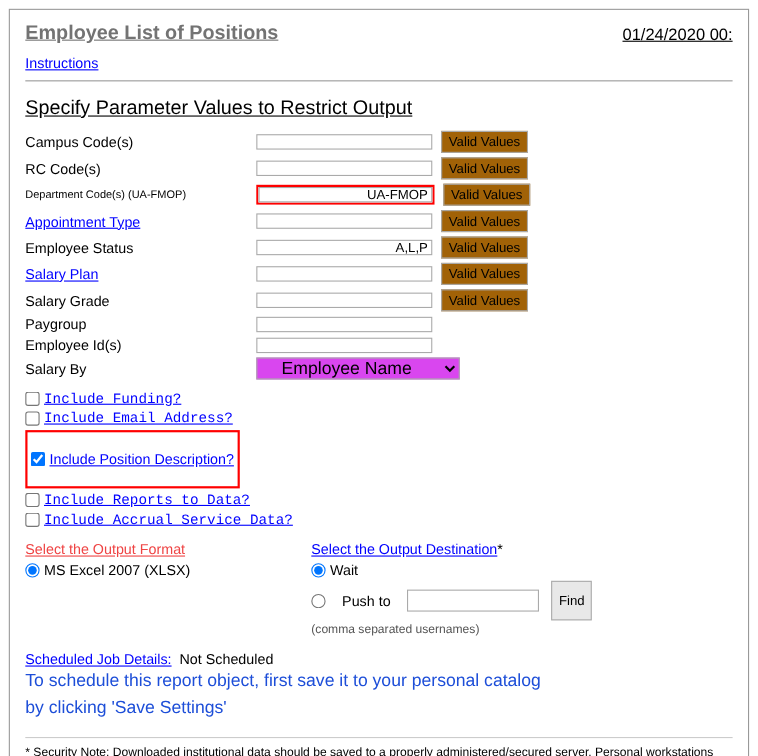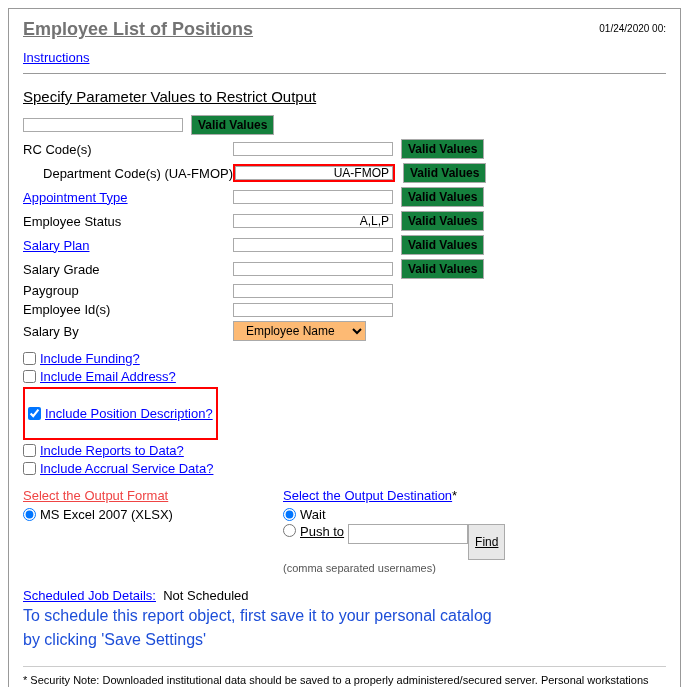--- a/index.html
+++ b/index.html
@@ -25,41 +25,42 @@
       align-items: flex-start;
       margin-bottom: 4px;
     }
     h1 {
       font-size: 18px;
       font-weight: bold;
       text-decoration: underline;
       color: #737373;
     }
     .date-stamp {
-      font-size: 10px;
+      font-size: 15px;
       color: #000;
       white-space: nowrap;
       margin-top: 4px;
+      text-decoration: underline;
     }
     .instructions-link {
       color: #00f;
       text-decoration: underline;
       cursor: pointer;
       font-size: 13px;
       margin-top: 6px;
       display: inline-block;
     }
     hr {
       border: none;
       border-top: 1px solid #999;
       margin: 8px 0 14px 0;
     }
     .section-title {
       text-decoration: underline;
-      font-size: 15px;
+      font-size: 18px;
       margin-bottom: 10px;
       color: #000;
     }
     .params-area {
       display: flex;
       gap: 0;
     }
     .params-left {
       flex: 1;
     }
@@ -84,54 +85,54 @@
       font-size: 12px;
       padding: 1px 3px;
       width: 160px;
       background: #fff;
       text-align: right;
     }
     .valid-values-btn {
       margin-left: 8px;
       font-size: 12px;
       border: 1px solid #aaa;
-      background: #15803d;
+      background: #a16207;
       padding: 1px 6px;
       cursor: pointer;
       height: 20px;
-      font-weight: bold;
     }
     .order-row {
       display: flex;
       align-items: center;
       margin-bottom: 4px;
     }
     .order-label {
       width: 210px;
       font-size: 13px;
       flex-shrink: 0;
     }
     select.order-select {
-      font-size: 12px;
+      font-size: 16px;
       height: 20px;
       border: 1px solid #aaa;
-      background: #fdba74;
-      padding: 0 8px;
+      background: #d946ef;
+      padding: 0 18px;
     }
     .checkboxes-area {
       margin-top: 10px;
     }
     .check-row {
       display: flex;
       align-items: center;
       margin-bottom: 3px;
     }
     .check-row label {
       font-size: 13px;
       margin-left: 4px;
+      font-family: Liberation Mono, monospace;
     }
     .check-row label.underline {
       text-decoration: underline;
       color: #00f;
       cursor: pointer;
     }
     .bottom-area {
       display: flex;
       margin-top: 12px;
       gap: 20px;
@@ -164,23 +165,22 @@
       font-weight: normal;
       margin-bottom: 4px;
     }
     .output-dest-title span {
       text-decoration: underline;
       color: #00f;
       cursor: pointer;
     }
     .push-to-row {
       display: flex;
-      align-items: flex-start;
-      gap: 0;
-      text-decoration: underline;
+      align-items: center;
+      gap: 11px;
     }
     .push-to-input {
       border: 1px solid #aaa;
       height: 20px;
       font-size: 12px;
       padding: 1px 3px;
       width: 120px;
     }
     .find-btn {
       font-size: 12px;
@@ -214,42 +214,42 @@
     }
     .security-note {
       margin-top: 14px;
       font-size: 11px;
       color: #000;
       line-height: 1.45;
       border-top: 1px solid #ccc;
       padding-top: 6px;
     }
     .dept-label-text {
-      font-size: 13px;
-      text-align: right;
+      font-size: 10px;
     }
   </style>
 </head>
 <body>
 
 <div class="outer">
   <div class="header-row">
     <h1>Employee List of Positions</h1>
     <span class="date-stamp">01/24/2020 00:</span>
   </div>
 
   <a class="instructions-link">Instructions</a>
   <hr>
 
   <div class="section-title">Specify Parameter Values to Restrict Output</div>
 
   <div class="params-area">
     <div class="params-left">
 
       <div class="param-row">
+        <span class="param-label">Campus Code(s)</span>
         <input class="param-input" type="text" value="" style="">
         <button class="valid-values-btn">Valid Values</button>
       </div>
 
       <div class="param-row">
         <span class="param-label">RC Code(s)</span>
         <input class="param-input" type="text" value="" style="">
         <button class="valid-values-btn">Valid Values</button>
       </div>
 

